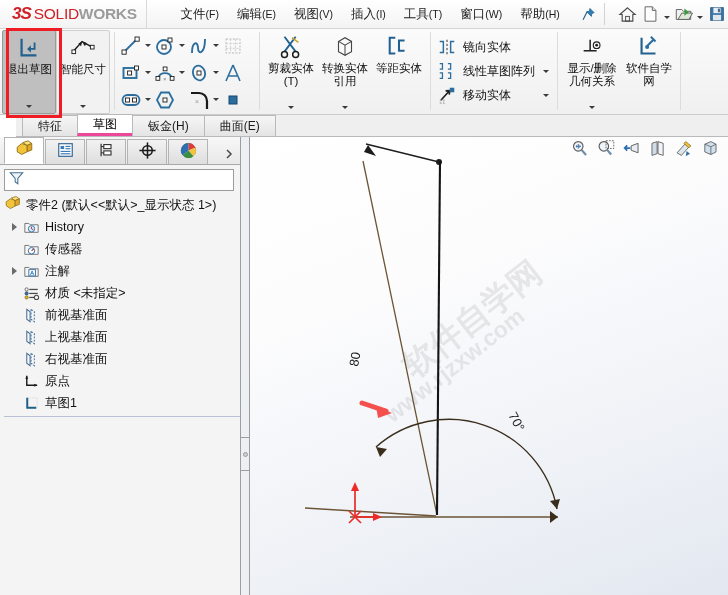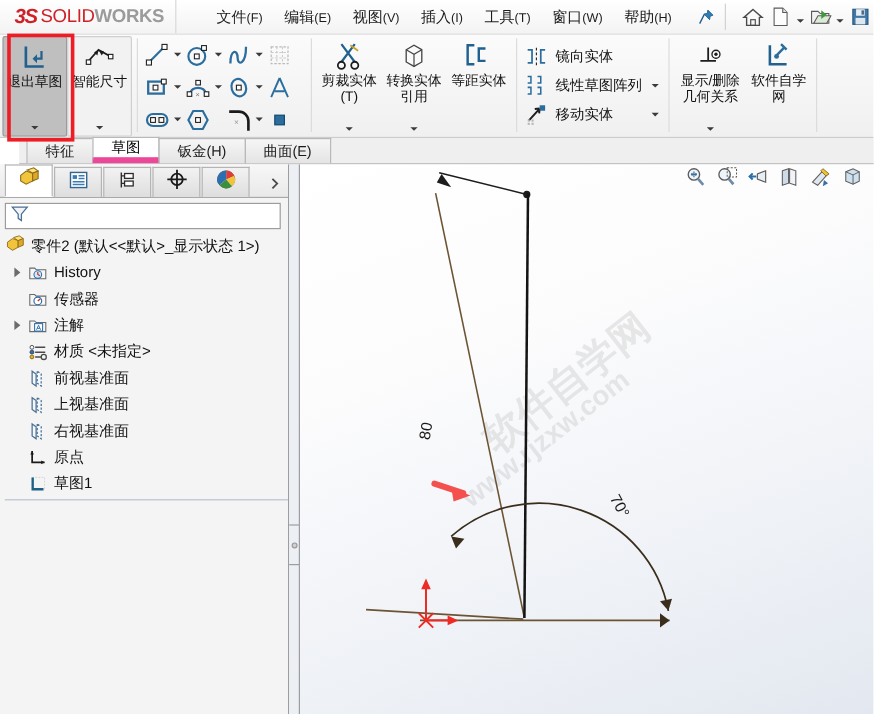--- a/index.html
+++ b/index.html
@@ -100,21 +100,21 @@
   
   .cmdtabs {
     position: absolute; top: 115px; left: 16px; width: 728px; height: 22px;
     background: #efefef; border-bottom: 1px solid #b9b9b9; display: flex; align-items: flex-end;
   }
   .ctab {
     height: 21px; padding: 0 15px; font-size: 12px; color: #1b1b1b;
     display: flex; align-items: center; border: 1px solid #b9b9b9; border-bottom: none;
     background: linear-gradient(#f6f6f6, #e4e4e4); margin-right: -1px; cursor: default;
   }
-  .ctab.active { background: #ffffff; color: #000; border-bottom: 5px solid #ec4899; height: 22px; }
+  .ctab.active { background: #ffffff; color: #000; border-bottom: 3px solid #ec4899; height: 22px; }
 
   
   .redbox {
     position: absolute; left: 6px; top: 28px; width: 56px; height: 90px;
     border: 3px solid #ee1c25; pointer-events: none; z-index: 40;
   }
 
   
   .leftpanel {
     position: absolute; left: 0; top: 137px; width: 241px; height: 458px;

